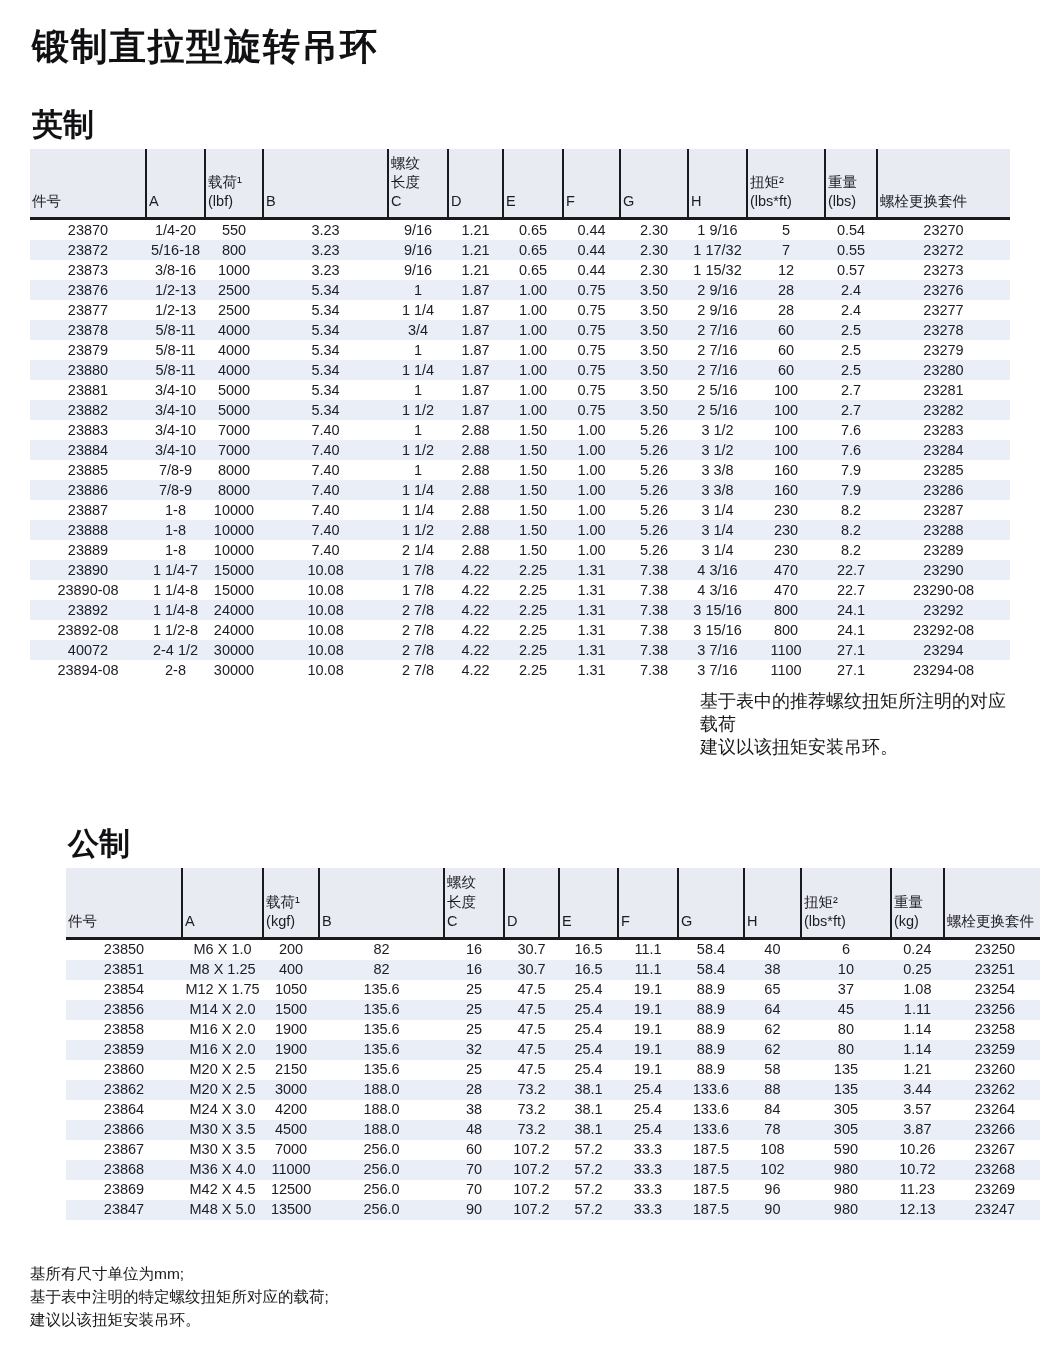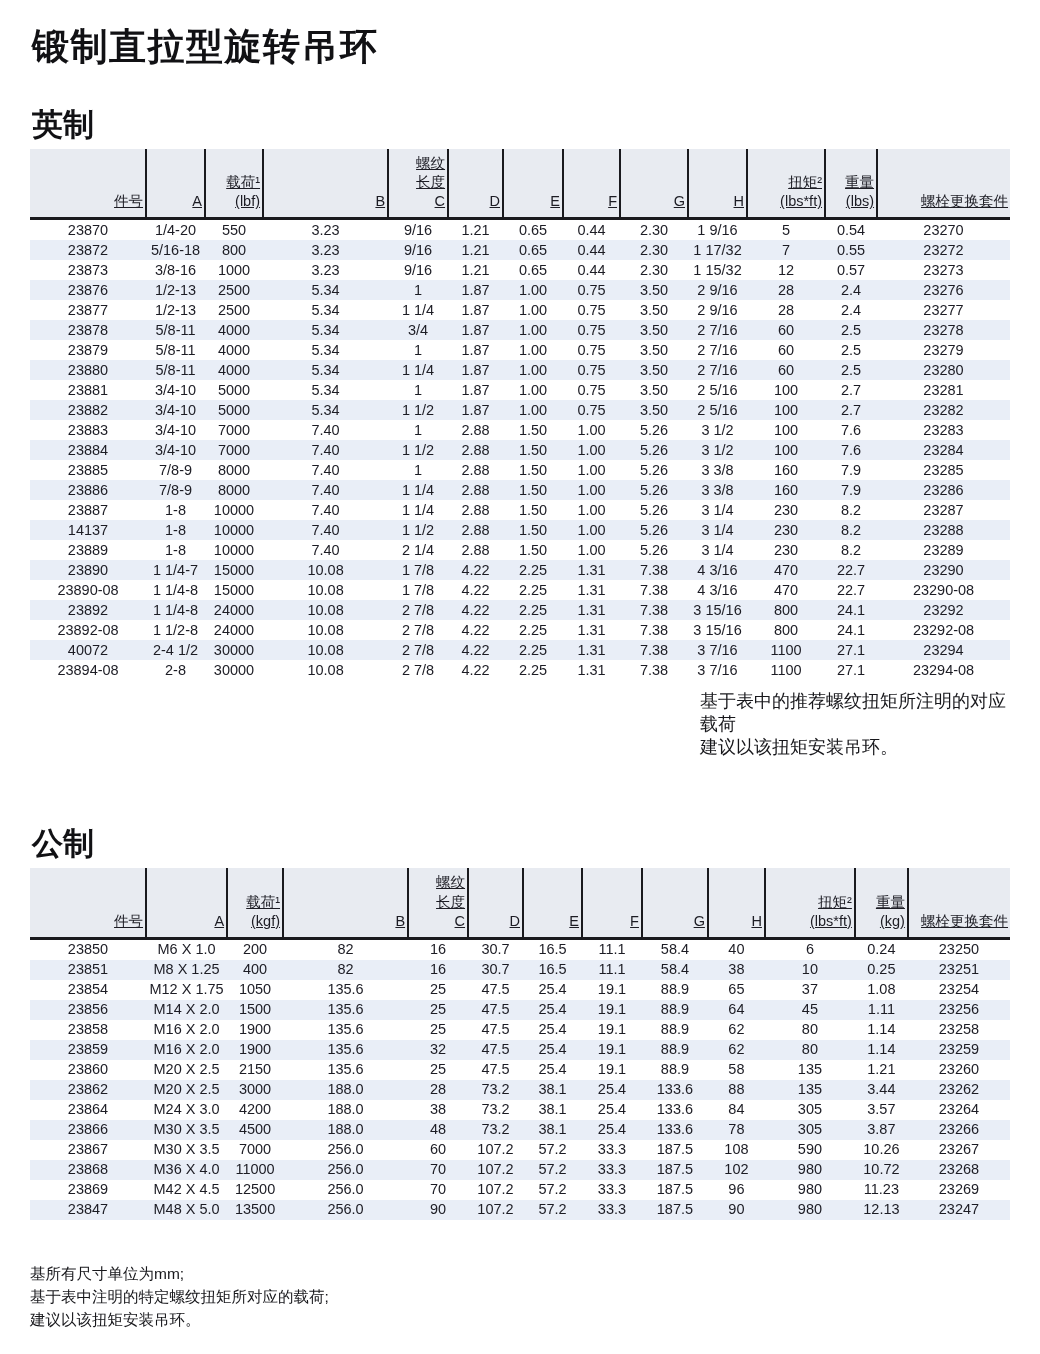--- a/index.html
+++ b/index.html
@@ -12,35 +12,34 @@
   .page { box-sizing:border-box; width:1040px; height:1354px; padding:22px 21px 30px 30px; }
 
   .page-title {
     font-size:37px; font-weight:bold; letter-spacing:1.5px;
     margin:0 0 0 0; padding-left:2px; color:#111114;
   }
   .section-label {
     font-size:31px; font-weight:bold; margin:0 0 3px 0; padding-left:2px; color:#111114;
   }
   .imperial-section { margin-top:32px; }
-  .metric-section  { margin-top:64px; }
+  .metric-section  { margin-top:64px;margin-left:36px; }
 
   table.spec-table {
     width:980px; border-collapse:collapse; table-layout:fixed;
     font-size:14.5px;
   }
   table.spec-table thead th {
     background:#e8ebf1;
     font-weight:normal;
     vertical-align:bottom;
-    text-align:right;
+    text-align:left;
     padding:5px 2px 6px 2px;
     line-height:1.32;
     border-bottom:3px solid #1a1a1e;
-    text-decoration:underline;
   }
   table.spec-table thead th + th { border-left:2px solid #1a1a1e; }
   table.spec-table tbody td {
     text-align:center;
     height:20px;
     padding:0 2px;
     line-height:1.15;
     white-space:nowrap;
   }
   table.spec-table tbody tr:nth-child(even) { background:#e9eef7; }
@@ -352,21 +351,21 @@
             <td>2.88</td>
             <td>1.50</td>
             <td>1.00</td>
             <td>5.26</td>
             <td>3 1/4</td>
             <td>230</td>
             <td>8.2</td>
             <td>23287</td>
           </tr>
           <tr>
-            <td>14137</td>
+            <td>23888</td>
             <td>1-8</td>
             <td>10000</td>
             <td>7.40</td>
             <td>1 1/2</td>
             <td>2.88</td>
             <td>1.50</td>
             <td>1.00</td>
             <td>5.26</td>
             <td>3 1/4</td>
             <td>230</td>

